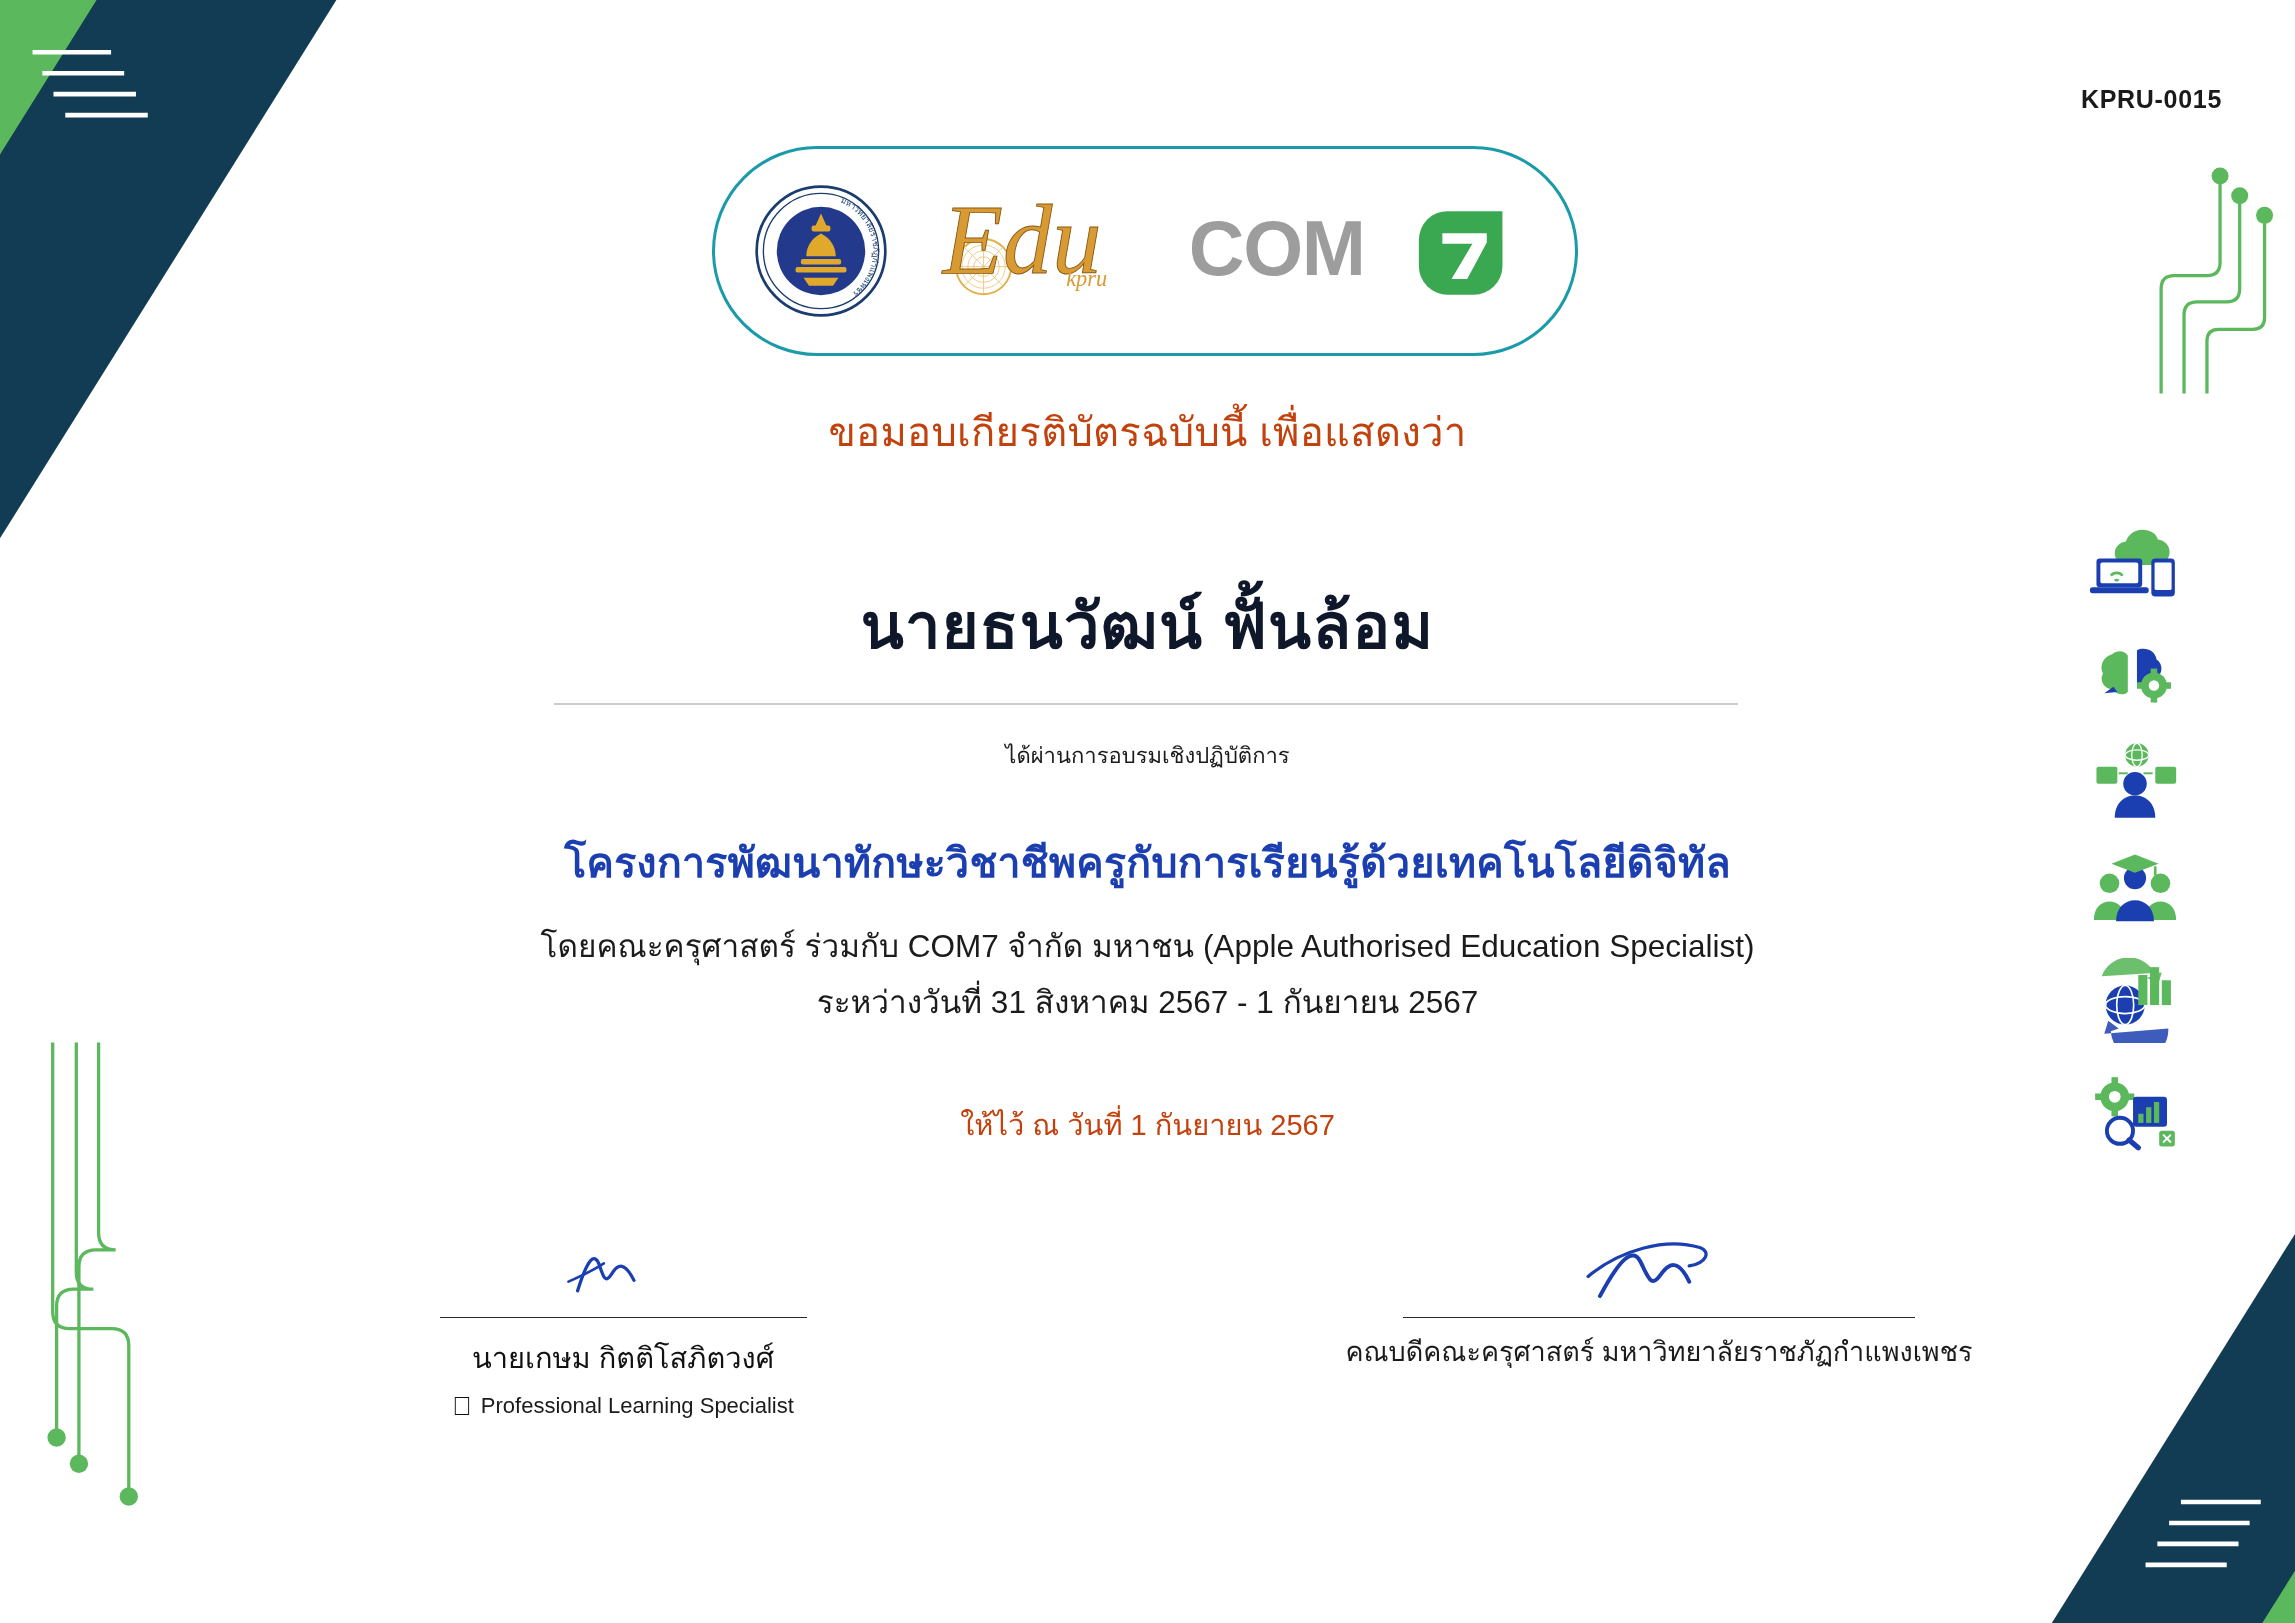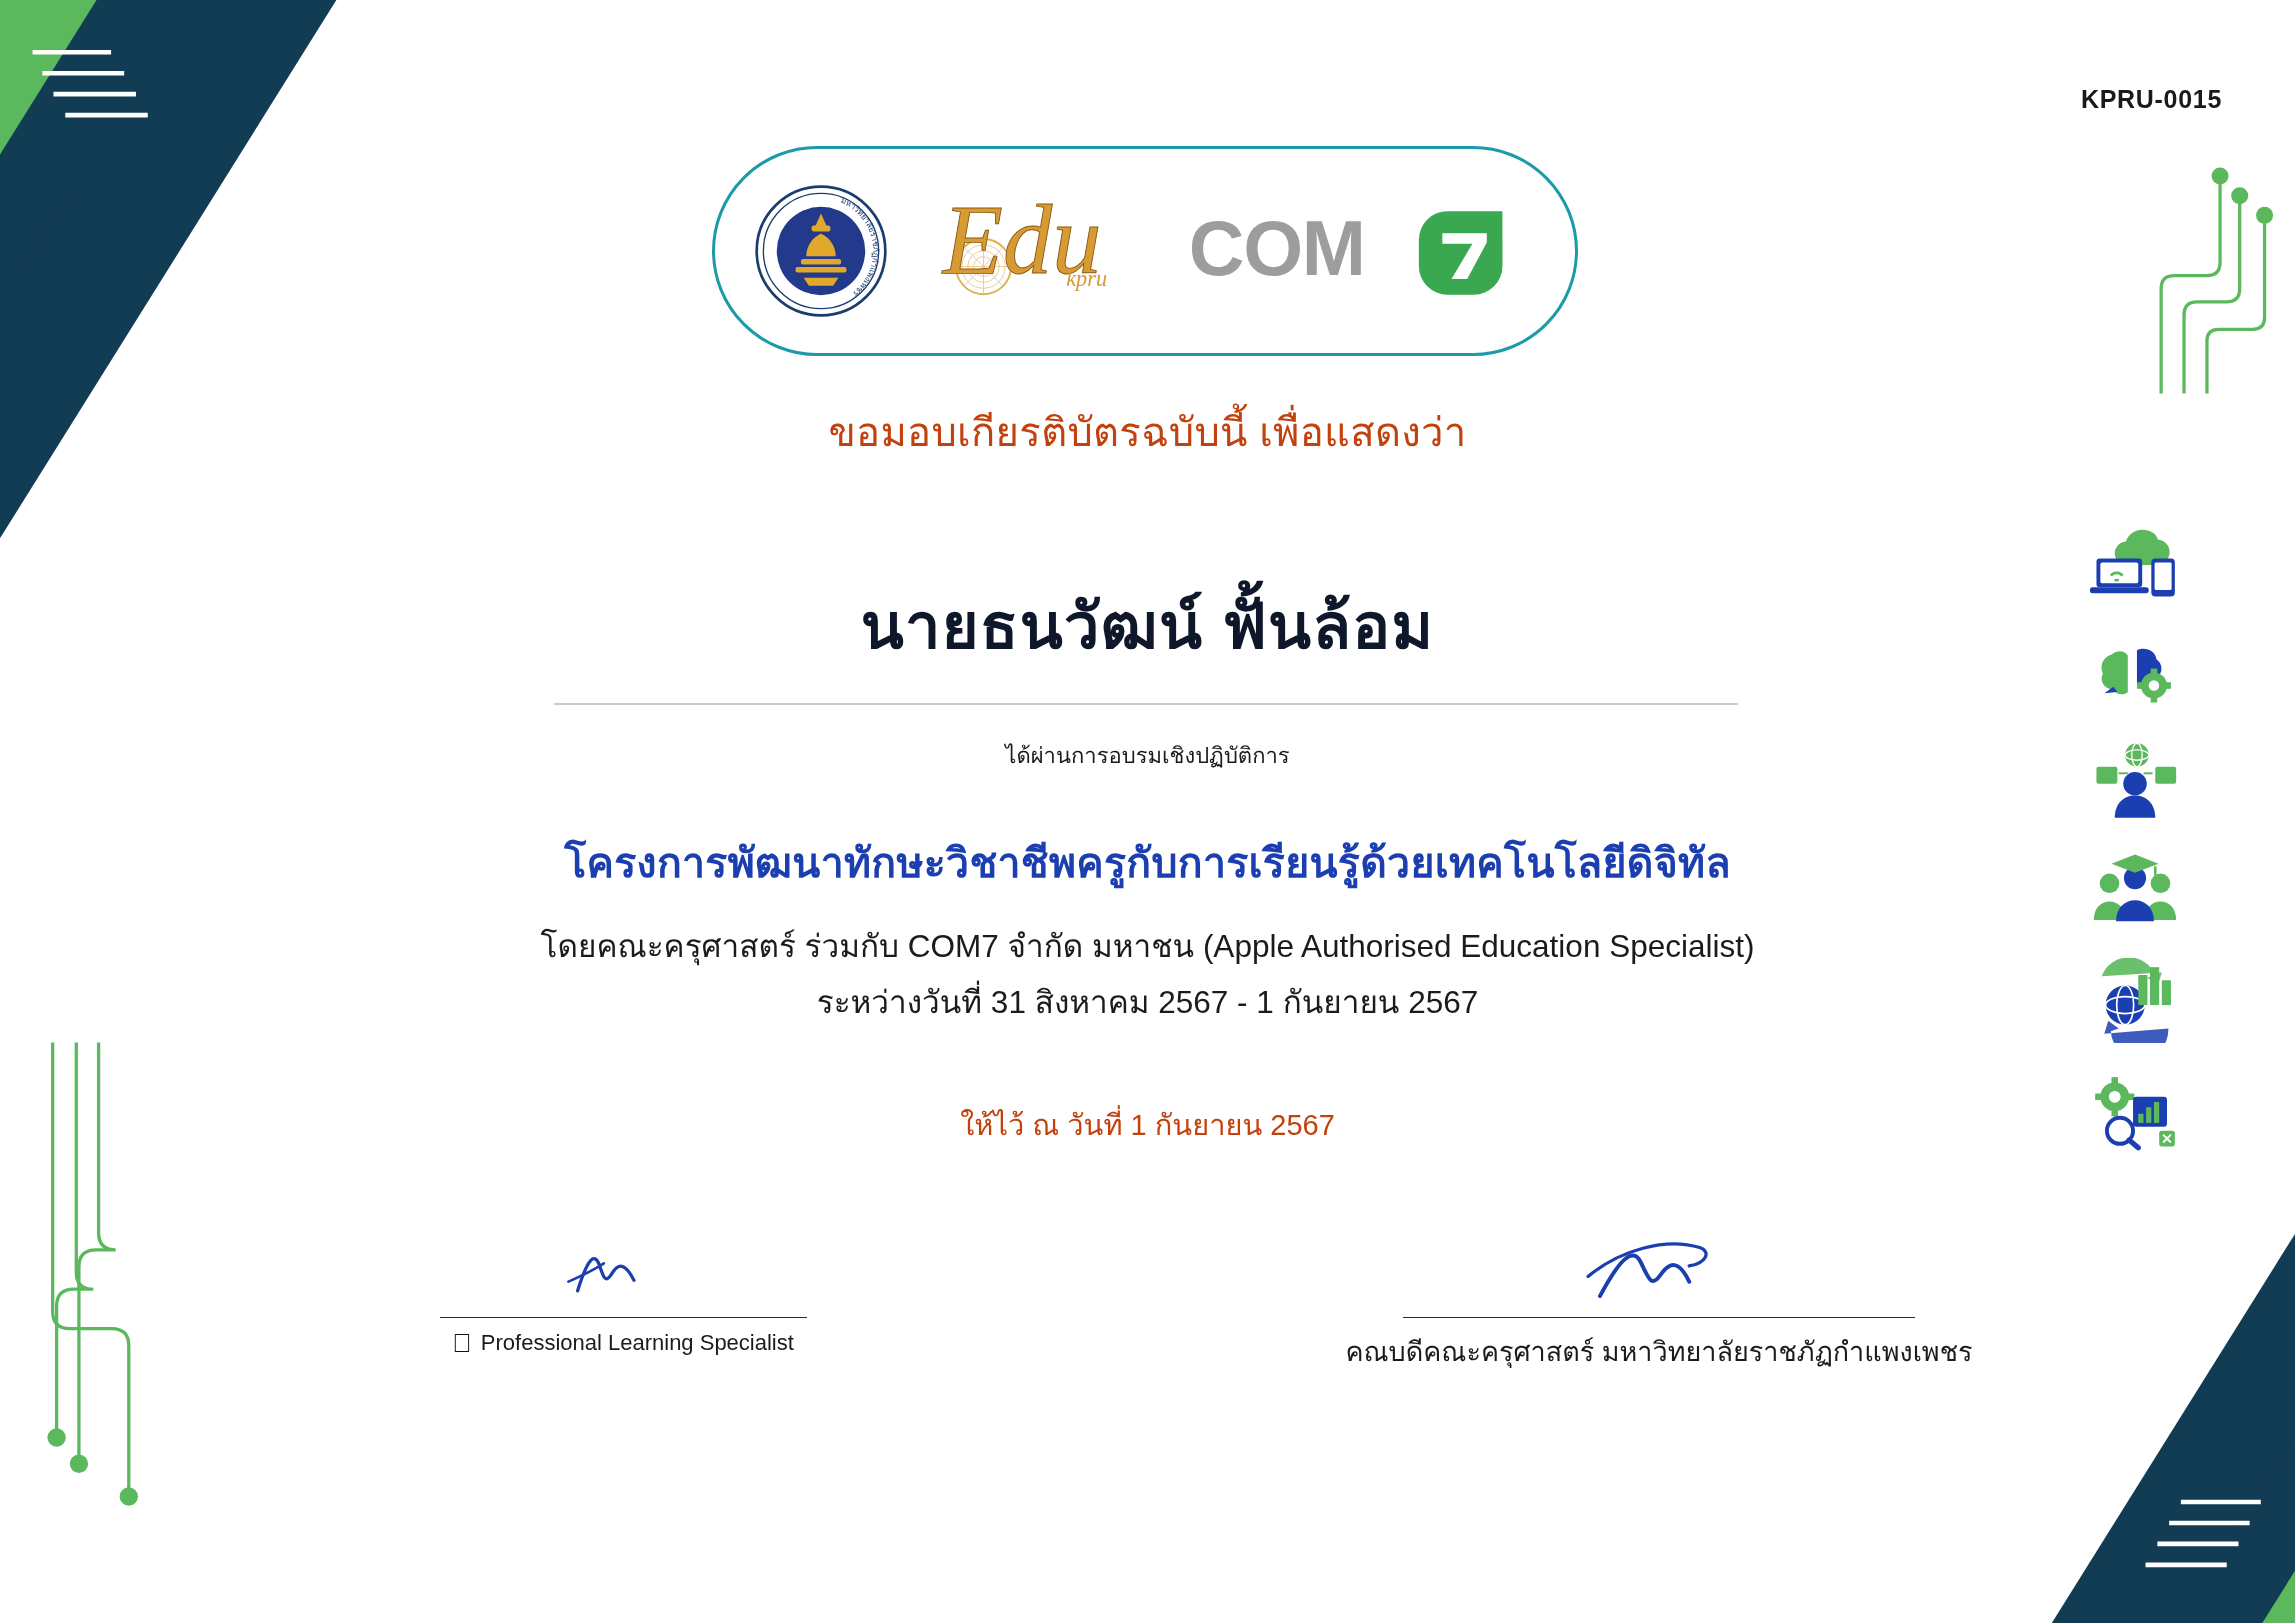--- a/index.html
+++ b/index.html
@@ -366,20 +366,21 @@
   <div class="center-col line-issued">ให้ไว้ ณ วันที่ 1 กันยายน 2567</div>
 
   <div class="sig-block sig-left">
     <div class="sig-mark">
       <svg viewBox="0 0 560 120" width="367" height="79">
         <path d="M210 88 C226 36 236 30 243 48 C249 66 252 78 262 62 C272 46 282 44 296 72" fill="none" stroke="#1b3fb0" stroke-width="5" stroke-linecap="round"></path>
         <path d="M196 74 C214 66 232 58 250 46" fill="none" stroke="#1b3fb0" stroke-width="4" stroke-linecap="round"></path>
       </svg>
     </div>
     <div class="sig-rule"></div>
+    <div class="sig-name">นายเกษม กิตติโสภิตวงศ์</div>
     <div class="sig-role">
       <span class="apple-glyph"></span>
       <span>Professional Learning Specialist</span>
     </div>
   </div>
 
   <div class="sig-block sig-right">
     <div class="sig-mark">
       <svg viewBox="0 0 780 120" width="512" height="79">
         <path d="M300 96 C330 40 350 20 362 44 C374 68 378 84 392 64 C406 44 420 40 436 74" fill="none" stroke="#1b3fb0" stroke-width="6" stroke-linecap="round"></path>

